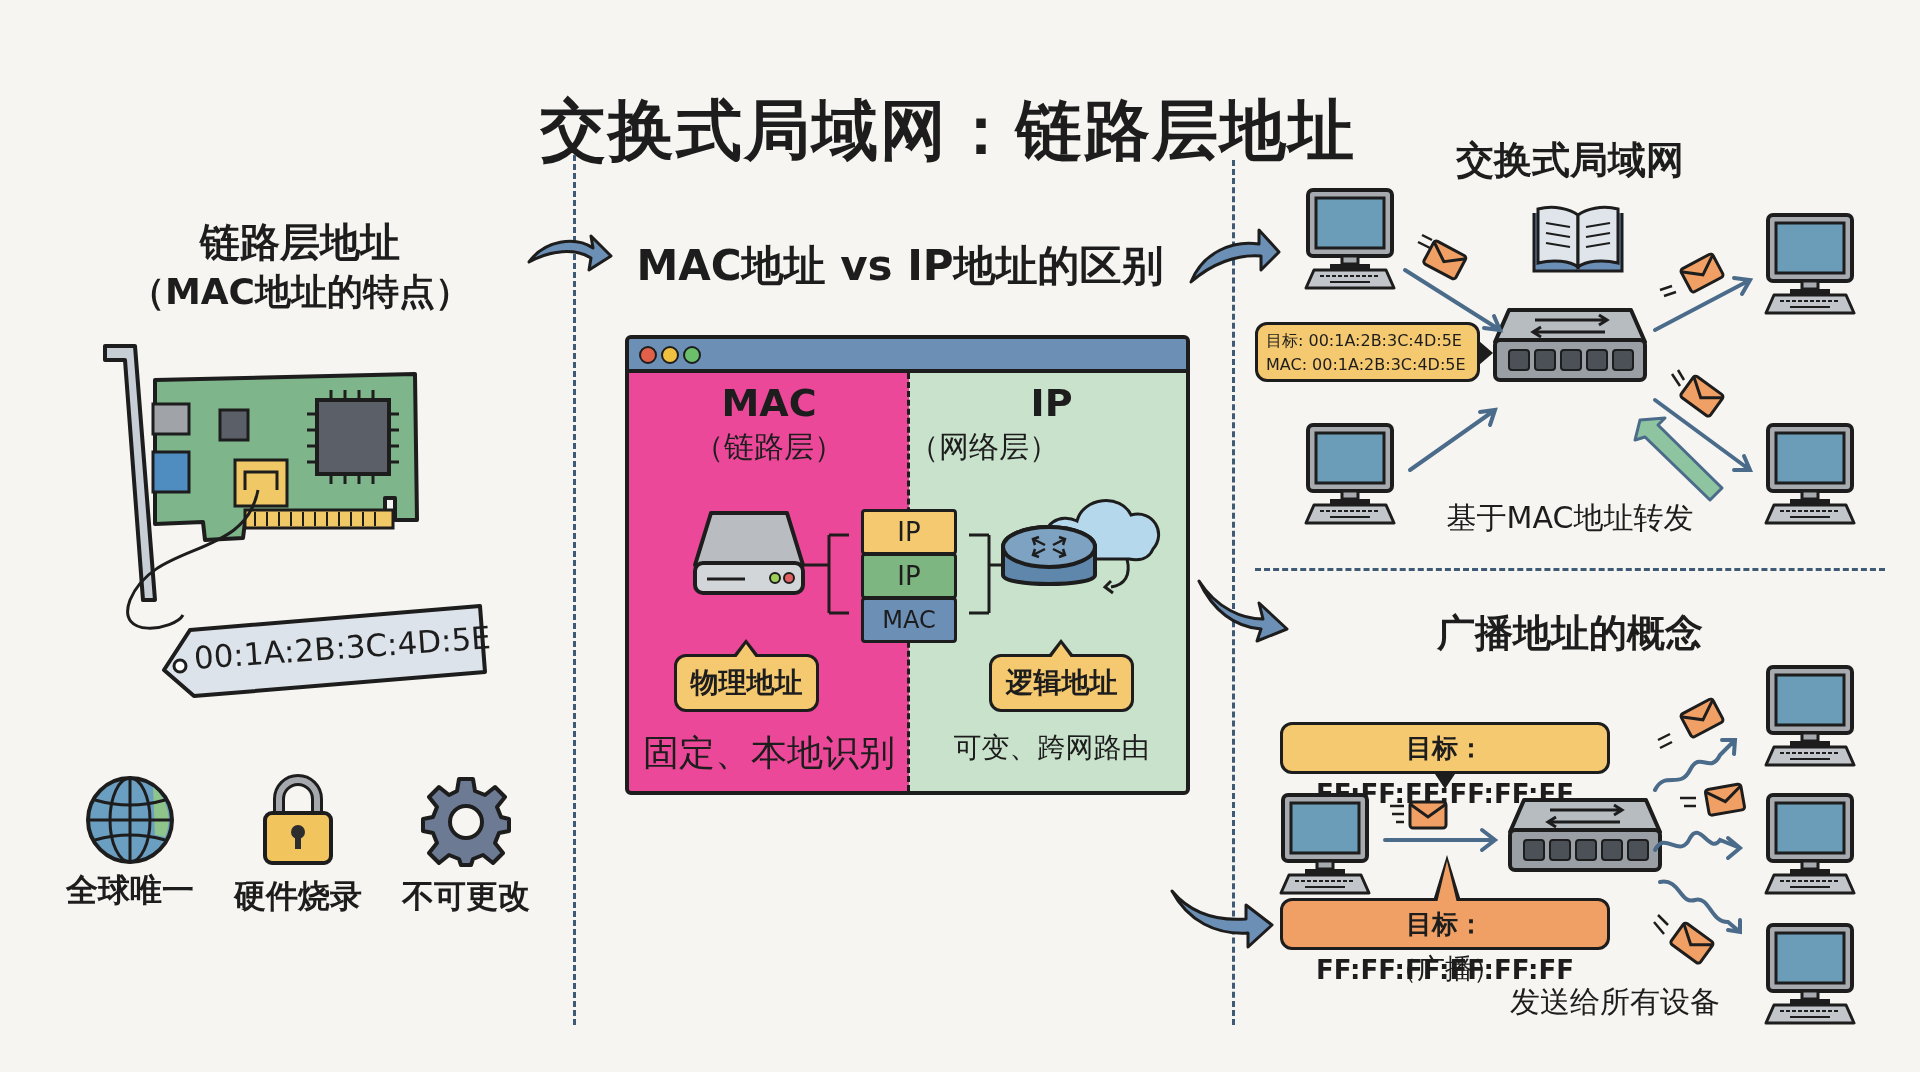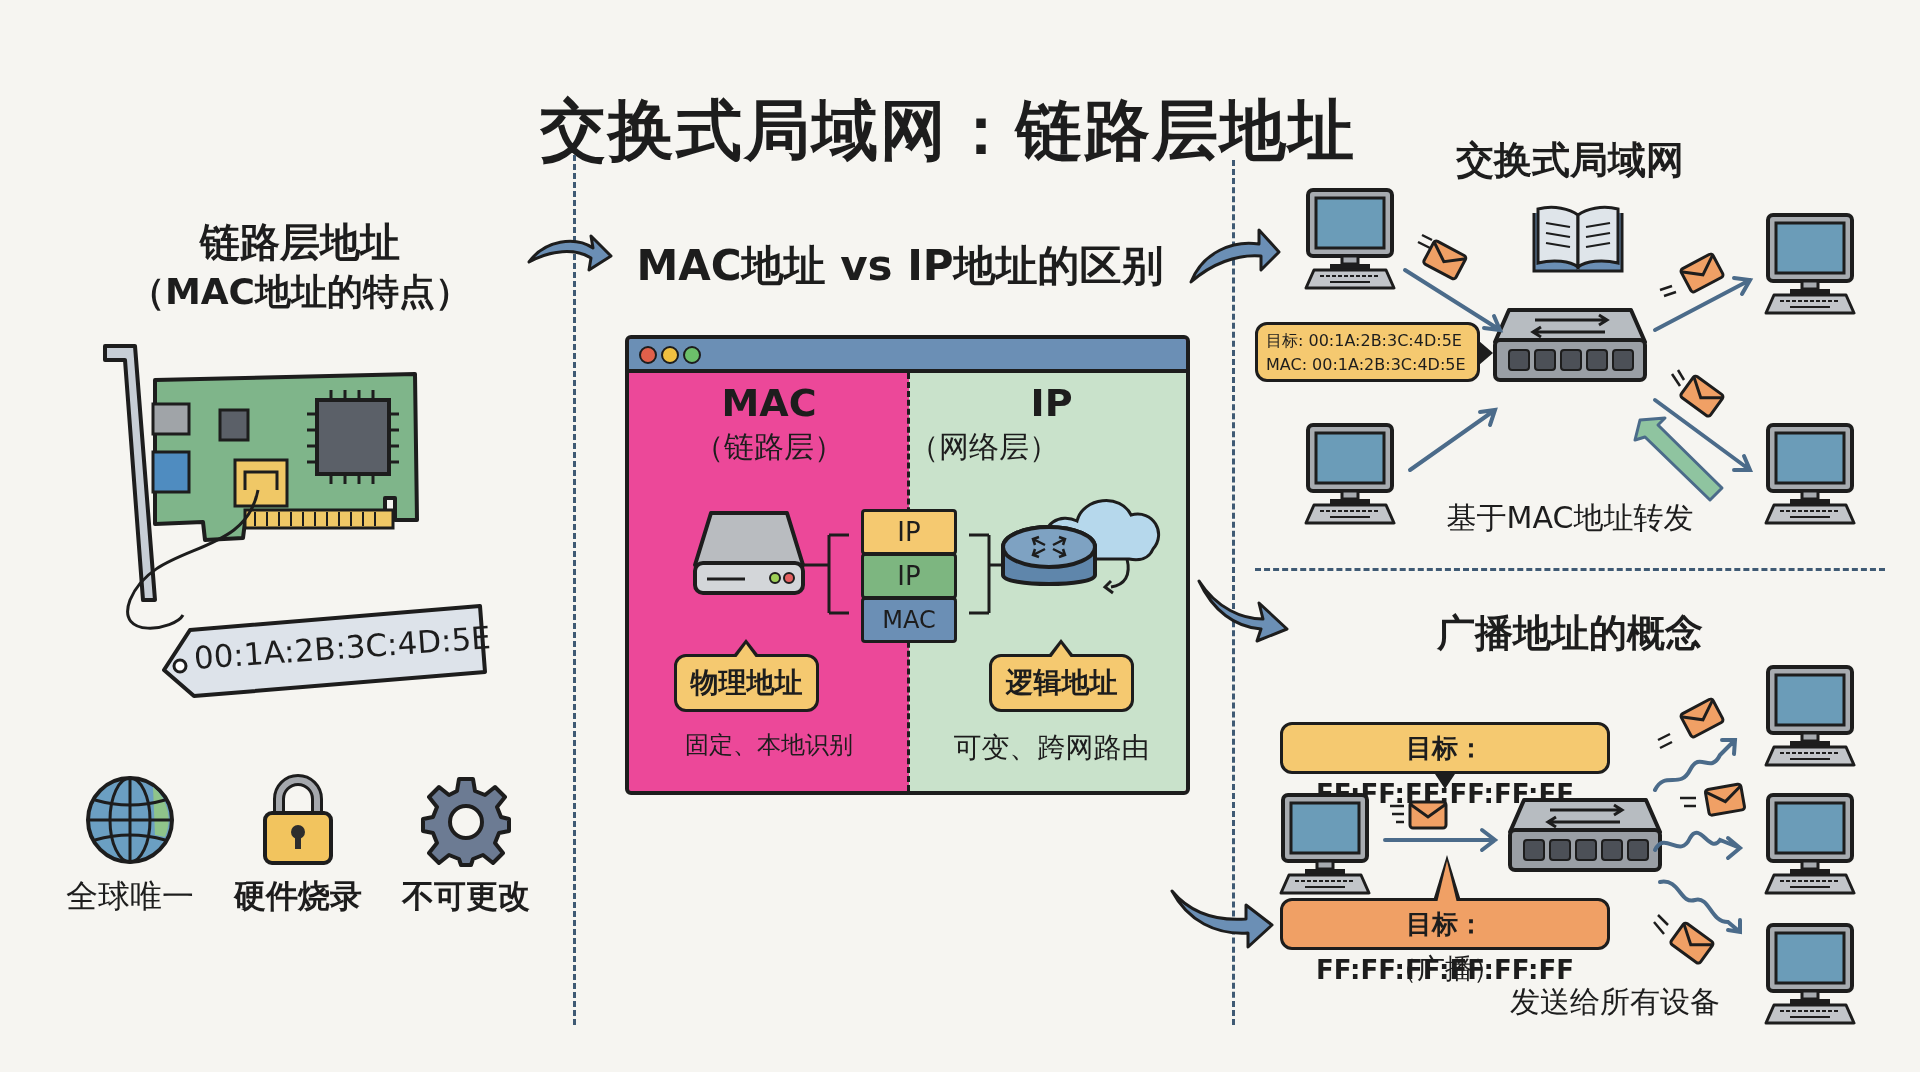--- a/index.html
+++ b/index.html
@@ -80,21 +80,21 @@
 
   <div class="abs" style="left:60px;top:775px;width:140px;text-align:center;">
     <svg style="position:relative;" width="90" height="90" viewBox="0 0 90 90">
       <circle cx="45" cy="45" r="42" fill="#6b9fc2" stroke="#1d1d1d" stroke-width="4"></circle>
       <path d="M68 12 A42 42 0 0 1 80 62 L70 60 Z" fill="#8fc48a"></path>
       <ellipse cx="45" cy="45" rx="20" ry="42" fill="none" stroke="#1d1d1d" stroke-width="3"></ellipse>
       <line x1="45" y1="3" x2="45" y2="87" stroke="#1d1d1d" stroke-width="3"></line>
       <line x1="3" y1="45" x2="87" y2="45" stroke="#1d1d1d" stroke-width="3"></line>
       <path d="M10 25 Q45 35 80 25 M10 65 Q45 55 80 65" fill="none" stroke="#1d1d1d" stroke-width="3"></path>
     </svg>
-    <div style="font-size:32px;font-weight:normal;margin-top:6px;">全球唯一</div>
+    <div style="font-size:32px;font-weight:bold;">全球唯一</div>
   </div>
   <div class="abs" style="left:228px;top:775px;width:140px;text-align:center;">
     <svg style="position:relative;" width="90" height="90" viewBox="0 0 90 90">
       <path d="M26 40 L26 24 A19 19 0 0 1 64 24 L64 40" fill="none" stroke="#1d1d1d" stroke-width="12"></path>
       <path d="M26 40 L26 24 A19 19 0 0 1 64 24 L64 40" fill="none" stroke="#a5a8ad" stroke-width="6"></path>
       <rect x="12" y="38" width="66" height="50" rx="7" fill="#f2c45e" stroke="#1d1d1d" stroke-width="4"></rect>
       <circle cx="45" cy="57" r="7" fill="#2d2d2d"></circle>
       <rect x="42" y="60" width="6" height="14" fill="#2d2d2d"></rect>
     </svg>
     <div style="font-size:32px;font-weight:bold;margin-top:6px;">硬件烧录</div>
@@ -172,21 +172,21 @@
     <div style="position:absolute;left:55px;top:-18px;width:0;height:0;border-left:14px solid transparent;border-right:14px solid transparent;border-bottom:18px solid #1d1d1d;"></div>
     <div style="position:absolute;left:58px;top:-13px;width:0;height:0;border-left:11px solid transparent;border-right:11px solid transparent;border-bottom:15px solid #f5c970;"></div>
     <div style="text-align:center;line-height:52px;font-size:28px;">物理地址</div>
   </div>
   <div class="bubble y" style="left:360px;top:315px;width:145px;height:58px;">
     <div style="position:absolute;left:55px;top:-18px;width:0;height:0;border-left:14px solid transparent;border-right:14px solid transparent;border-bottom:18px solid #1d1d1d;"></div>
     <div style="position:absolute;left:58px;top:-13px;width:0;height:0;border-left:11px solid transparent;border-right:11px solid transparent;border-bottom:15px solid #f5c970;"></div>
     <div style="text-align:center;line-height:52px;font-size:28px;">逻辑地址</div>
   </div>
 
-  <div class="abs" style="left:0;width:280px;top:390px;text-align:center;font-size:24px;">固定、本地识别</div>
+  <div class="abs" style="left:0;width:280px;top:390px;text-align:center;font-size:36px;">固定、本地识别</div>
   <div class="abs" style="left:280px;width:285px;top:390px;text-align:center;font-size:28px;">可变、跨网路由</div>
 </div>
 
 <div class="abs h3" style="left:1390px;top:135px;width:360px;font-size:38px;">交换式局域网</div>
 
 <svg style="left:1240px;top:180px;" width="680" height="340" viewBox="0 0 680 340">
   <defs>
     <g id="pc">
       <rect x="8" y="0" width="84" height="66" rx="5" fill="#a7abb0" stroke="#1d1d1d" stroke-width="4"></rect>
       <rect x="16" y="8" width="68" height="50" fill="#6b9cb8" stroke="#1d1d1d" stroke-width="3"></rect>

